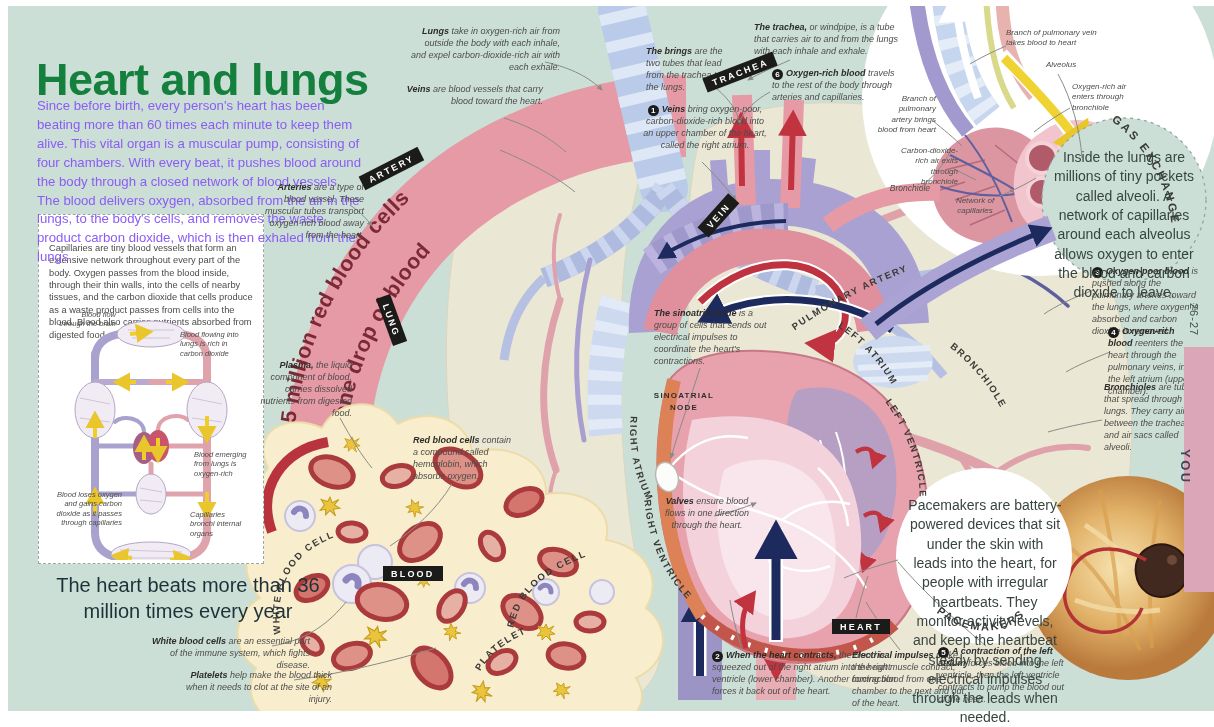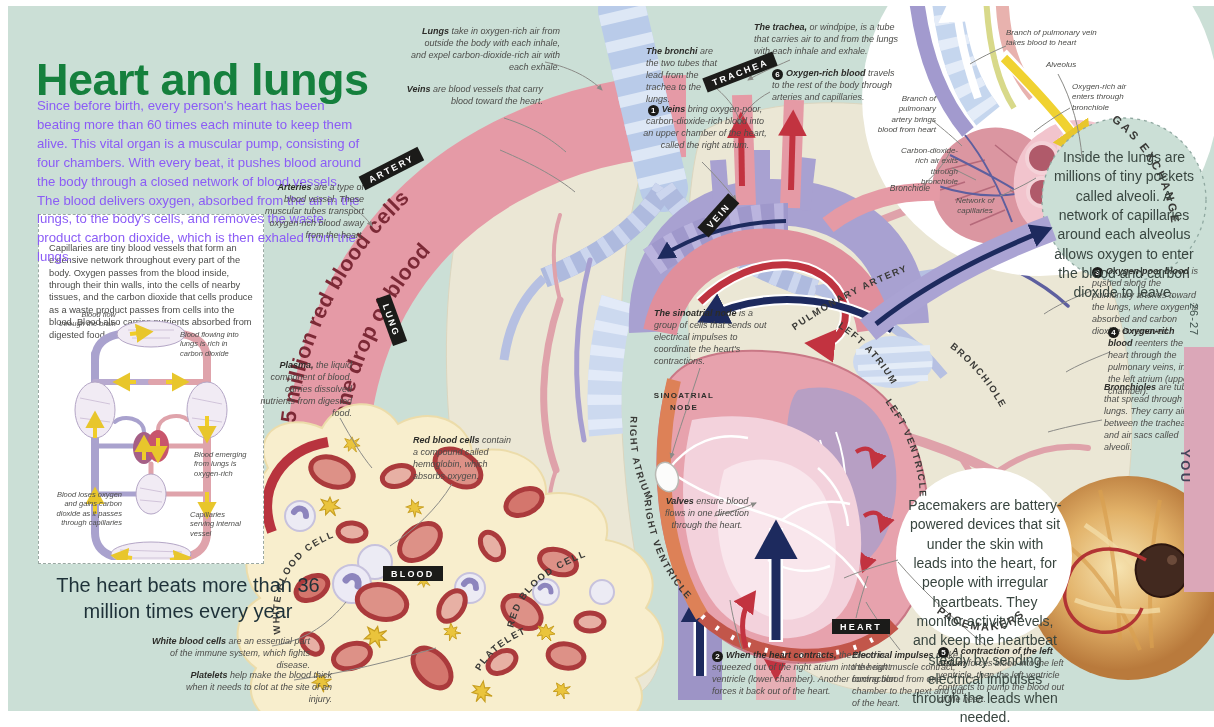--- a/index.html
+++ b/index.html
@@ -383,32 +383,32 @@
     <line x1="118" y1="120" x2="118" y2="140" marker-end="url(#mY)"></line>
     <line x1="92" y1="240" x2="76" y2="238" marker-end="url(#mY)"></line>
     <line x1="130" y1="242" x2="146" y2="240" marker-end="url(#mY)"></line>
   </g>
 </svg>
 
 <div class="mlab tr" style="left:56px;top:310px;width:60px">Blood flow through the brain</div>
 <div class="mlab" style="left:180px;top:330px;width:64px">Blood flowing into lungs is rich in carbon dioxide</div>
 <div class="mlab" style="left:194px;top:450px;width:58px">Blood emerging from lungs is oxygen-rich</div>
 <div class="mlab tr" style="left:50px;top:490px;width:72px">Blood loses oxygen and gains carbon dioxide as it passes through capillaries</div>
-<div class="mlab" style="left:190px;top:510px;width:58px">Capillaries serving internal vessel</div>
+<div class="mlab" style="left:190px;top:510px;width:58px">Capillaries bronchi internal organs</div>
 
 <div class="factbig">The heart beats more than 36 million times every year</div>
 
 <div class="ann tr" style="left:410px;top:26px;width:150px"><b>Lungs</b><span> take in oxygen-rich air from outside the body with each inhale, and expel carbon-dioxide-rich air with each exhale.</span></div>
 <div class="ann tr" style="left:398px;top:84px;width:145px"><b>Veins</b><span> are blood vessels that carry blood toward the heart.</span></div>
 <div class="ann tr" style="left:260px;top:182px;width:104px"><b>Arteries</b><span> are a type of blood vessel. These muscular tubes transport oxygen-rich blood away from the heart.</span></div>
 <div class="ann tr" style="left:250px;top:360px;width:102px"><b>Plasma,</b><span> the liquid component of blood, carries dissolved nutrients from digested food.</span></div>
 <div class="ann" style="left:413px;top:435px;width:102px"><b>Red blood cells</b><span> contain a compound called hemoglobin, which absorbs oxygen.</span></div>
 <div class="ann tr" style="left:150px;top:636px;width:160px"><b>White blood cells</b><span> are an essential part of the immune system, which fights disease.</span></div>
 <div class="ann tr" style="left:170px;top:670px;width:162px"><b>Platelets</b><span> help make the blood thick when it needs to clot at the site of an injury.</span></div>
-<div class="ann" style="left:646px;top:46px;width:80px"><b>The bronchi</b><span> are the two tubes that lead from the trachea to the lungs.</span></div>
+<div class="ann" style="left:646px;top:46px;width:80px"><b>The brings</b><span> are the two tubes that lead from the trachea to the lungs.</span></div>
 <div class="ann" style="left:754px;top:22px;width:158px"><b>The trachea,</b><span> or windpipe, is a tube that carries air to and from the lungs with each inhale and exhale.</span></div>
 <div class="ann" style="left:654px;top:308px;width:114px"><b>The sinoatrial node</b><span> is a group of cells that sends out electrical impulses to coordinate the heart's contractions.</span></div>
 <div class="ann tc" style="left:664px;top:496px;width:86px"><b>Valves</b><span> ensure blood flows in one direction through the heart.</span></div>
 <div class="ann" style="left:852px;top:650px;width:114px"><b>Electrical impulses</b><span> make the heart muscle contract, forcing blood from one chamber to the next and out of the heart.</span></div>
 <div class="ann" style="left:1104px;top:382px;width:96px"><b>Bronchioles</b><span> are tubes that spread through the lungs. They carry air between the trachea and air sacs called alveoli.</span></div>
 
 <div class="ann tc" style="left:640px;top:104px;width:130px"><span class="nb">1</span><b>Veins</b><span> bring oxygen-poor, carbon-dioxide-rich blood into an upper chamber of the heart, called the right atrium.</span></div>
 <div class="ann" style="left:712px;top:650px;width:192px"><span class="nb">2</span><b>When the heart contracts,</b><span> the blood is squeezed out of the right atrium into the right ventricle (lower chamber). Another contraction forces it back out of the heart.</span></div>
 <div class="ann" style="left:1092px;top:266px;width:112px"><span class="nb">3</span><b>Oxygen-poor blood</b><span> is pushed along the pulmonary arteries toward the lungs, where oxygen is absorbed and carbon dioxide is removed.</span></div>
 <div class="ann" style="left:1108px;top:326px;width:92px"><span class="nb">4</span><b>Oxygen-rich blood</b><span> reenters the heart through the pulmonary veins, into the left atrium (upper chamber).</span></div>

